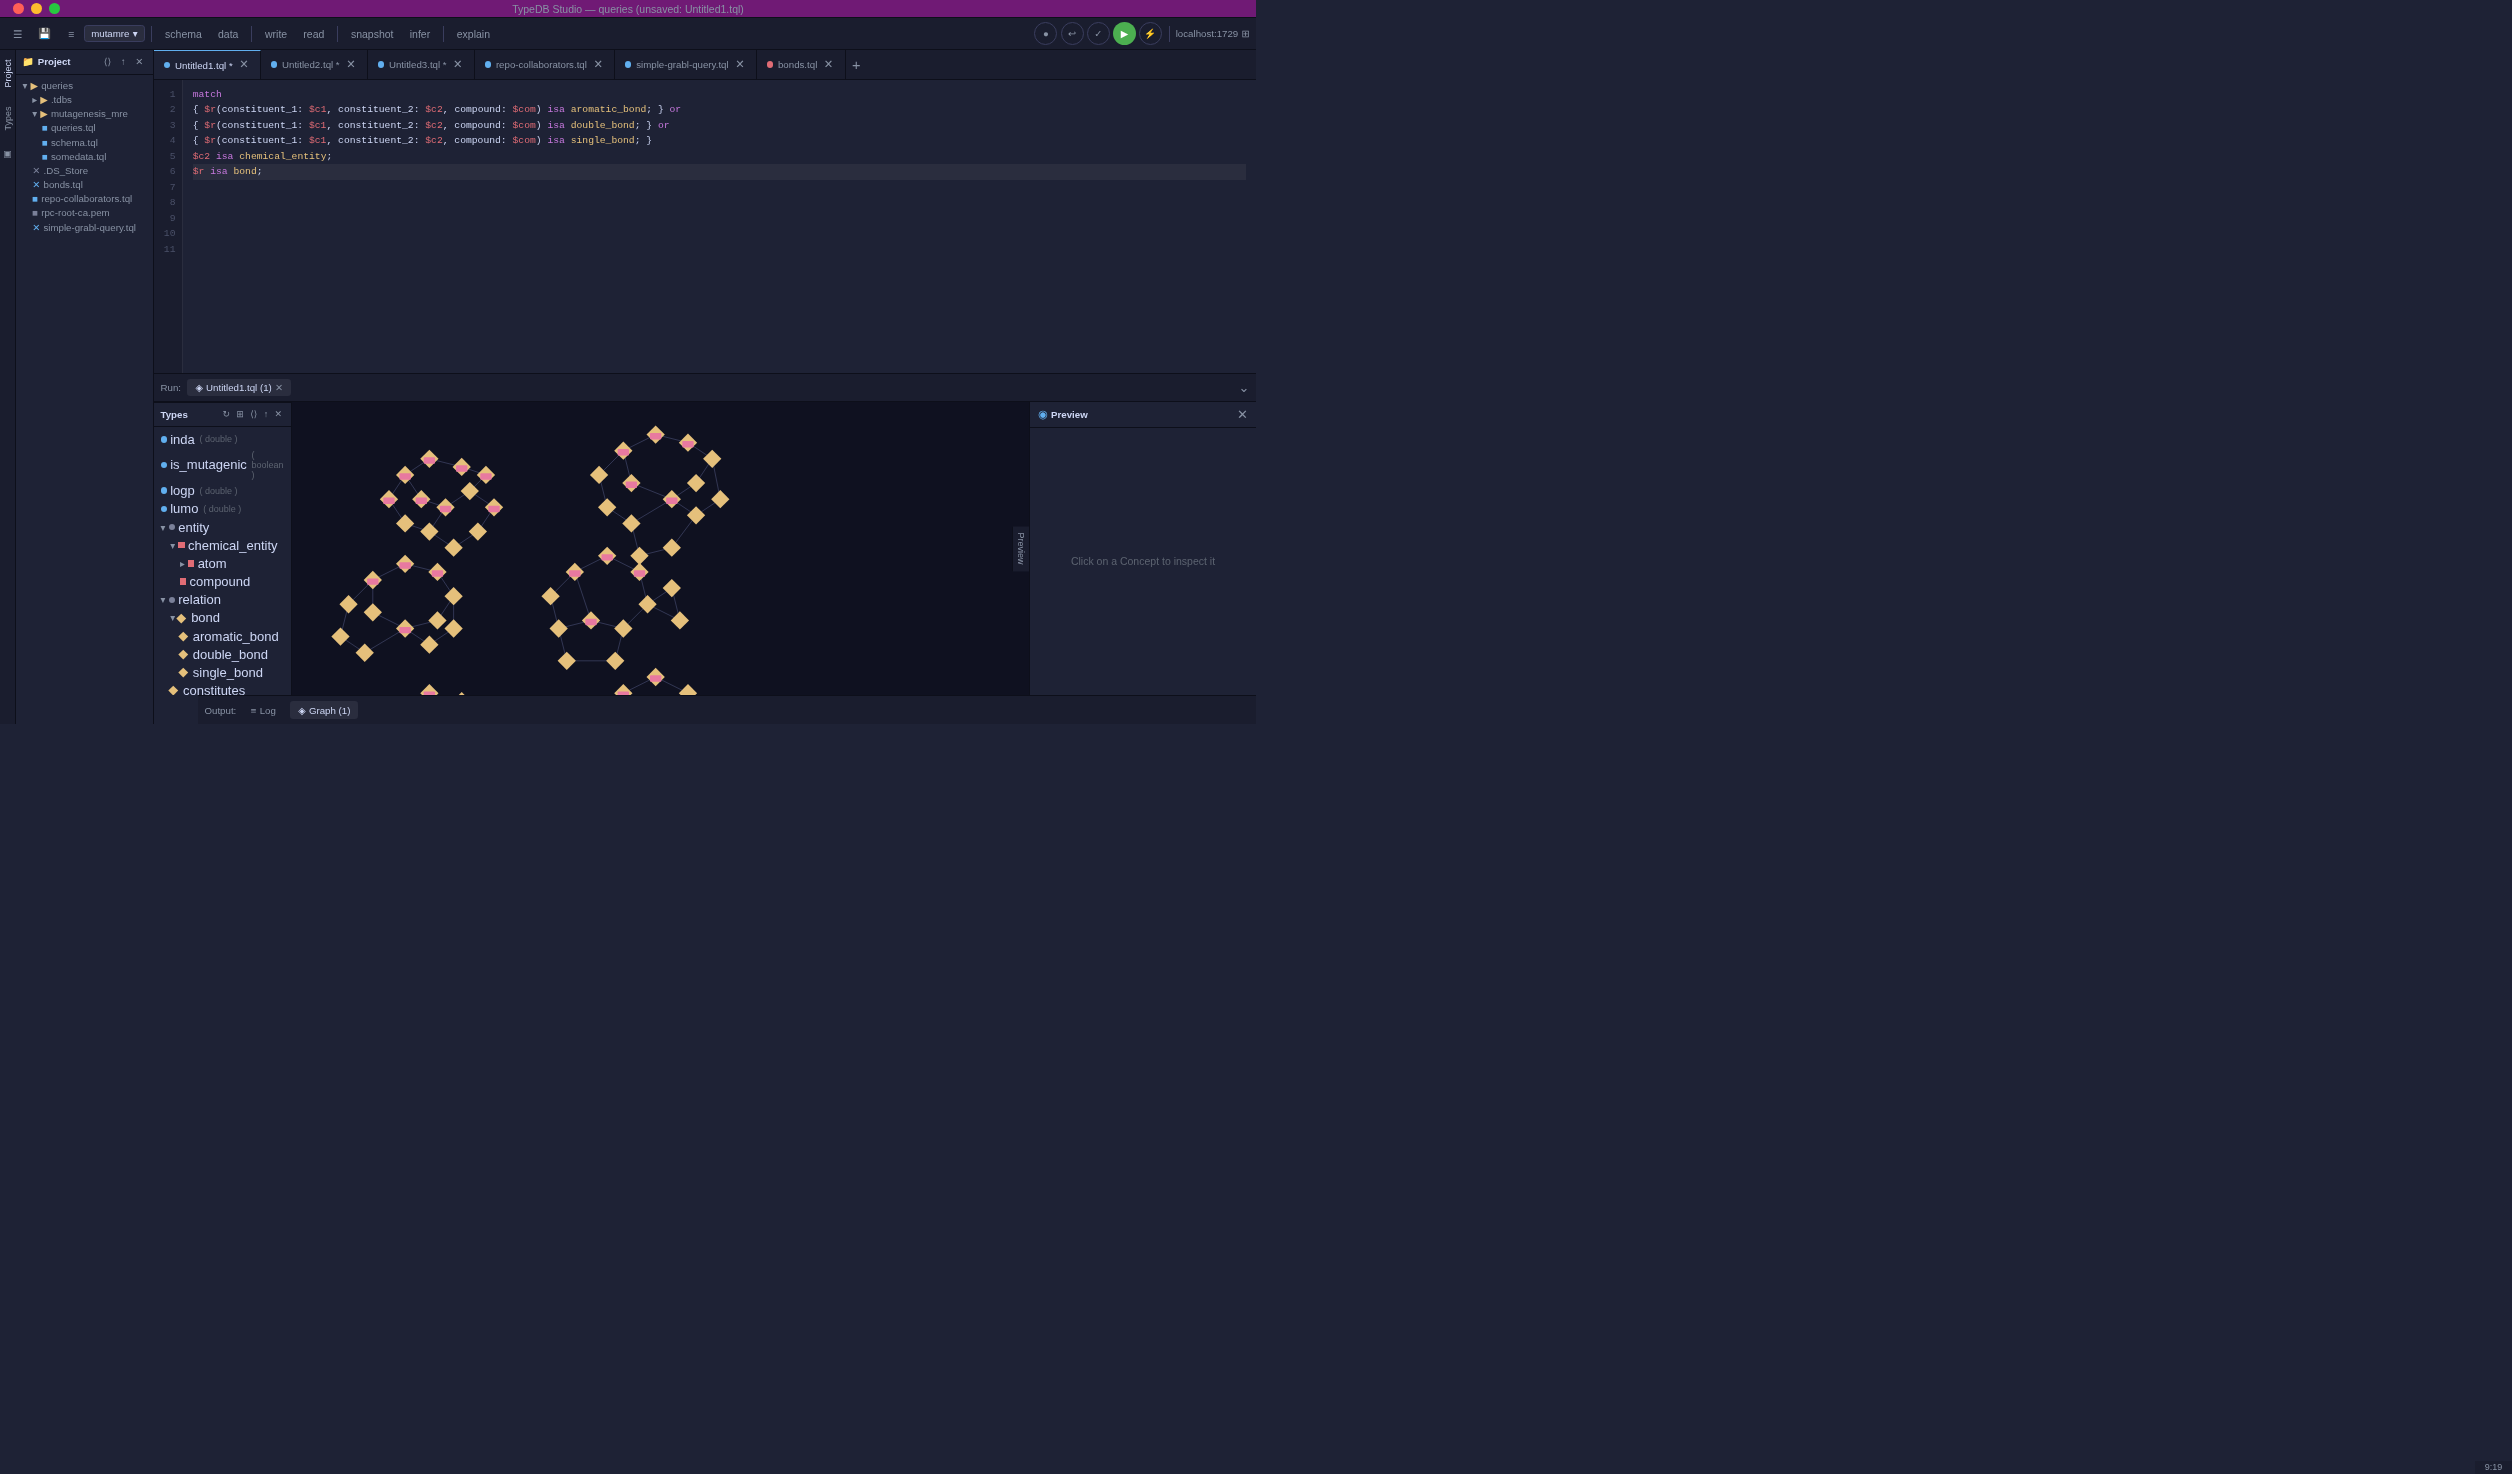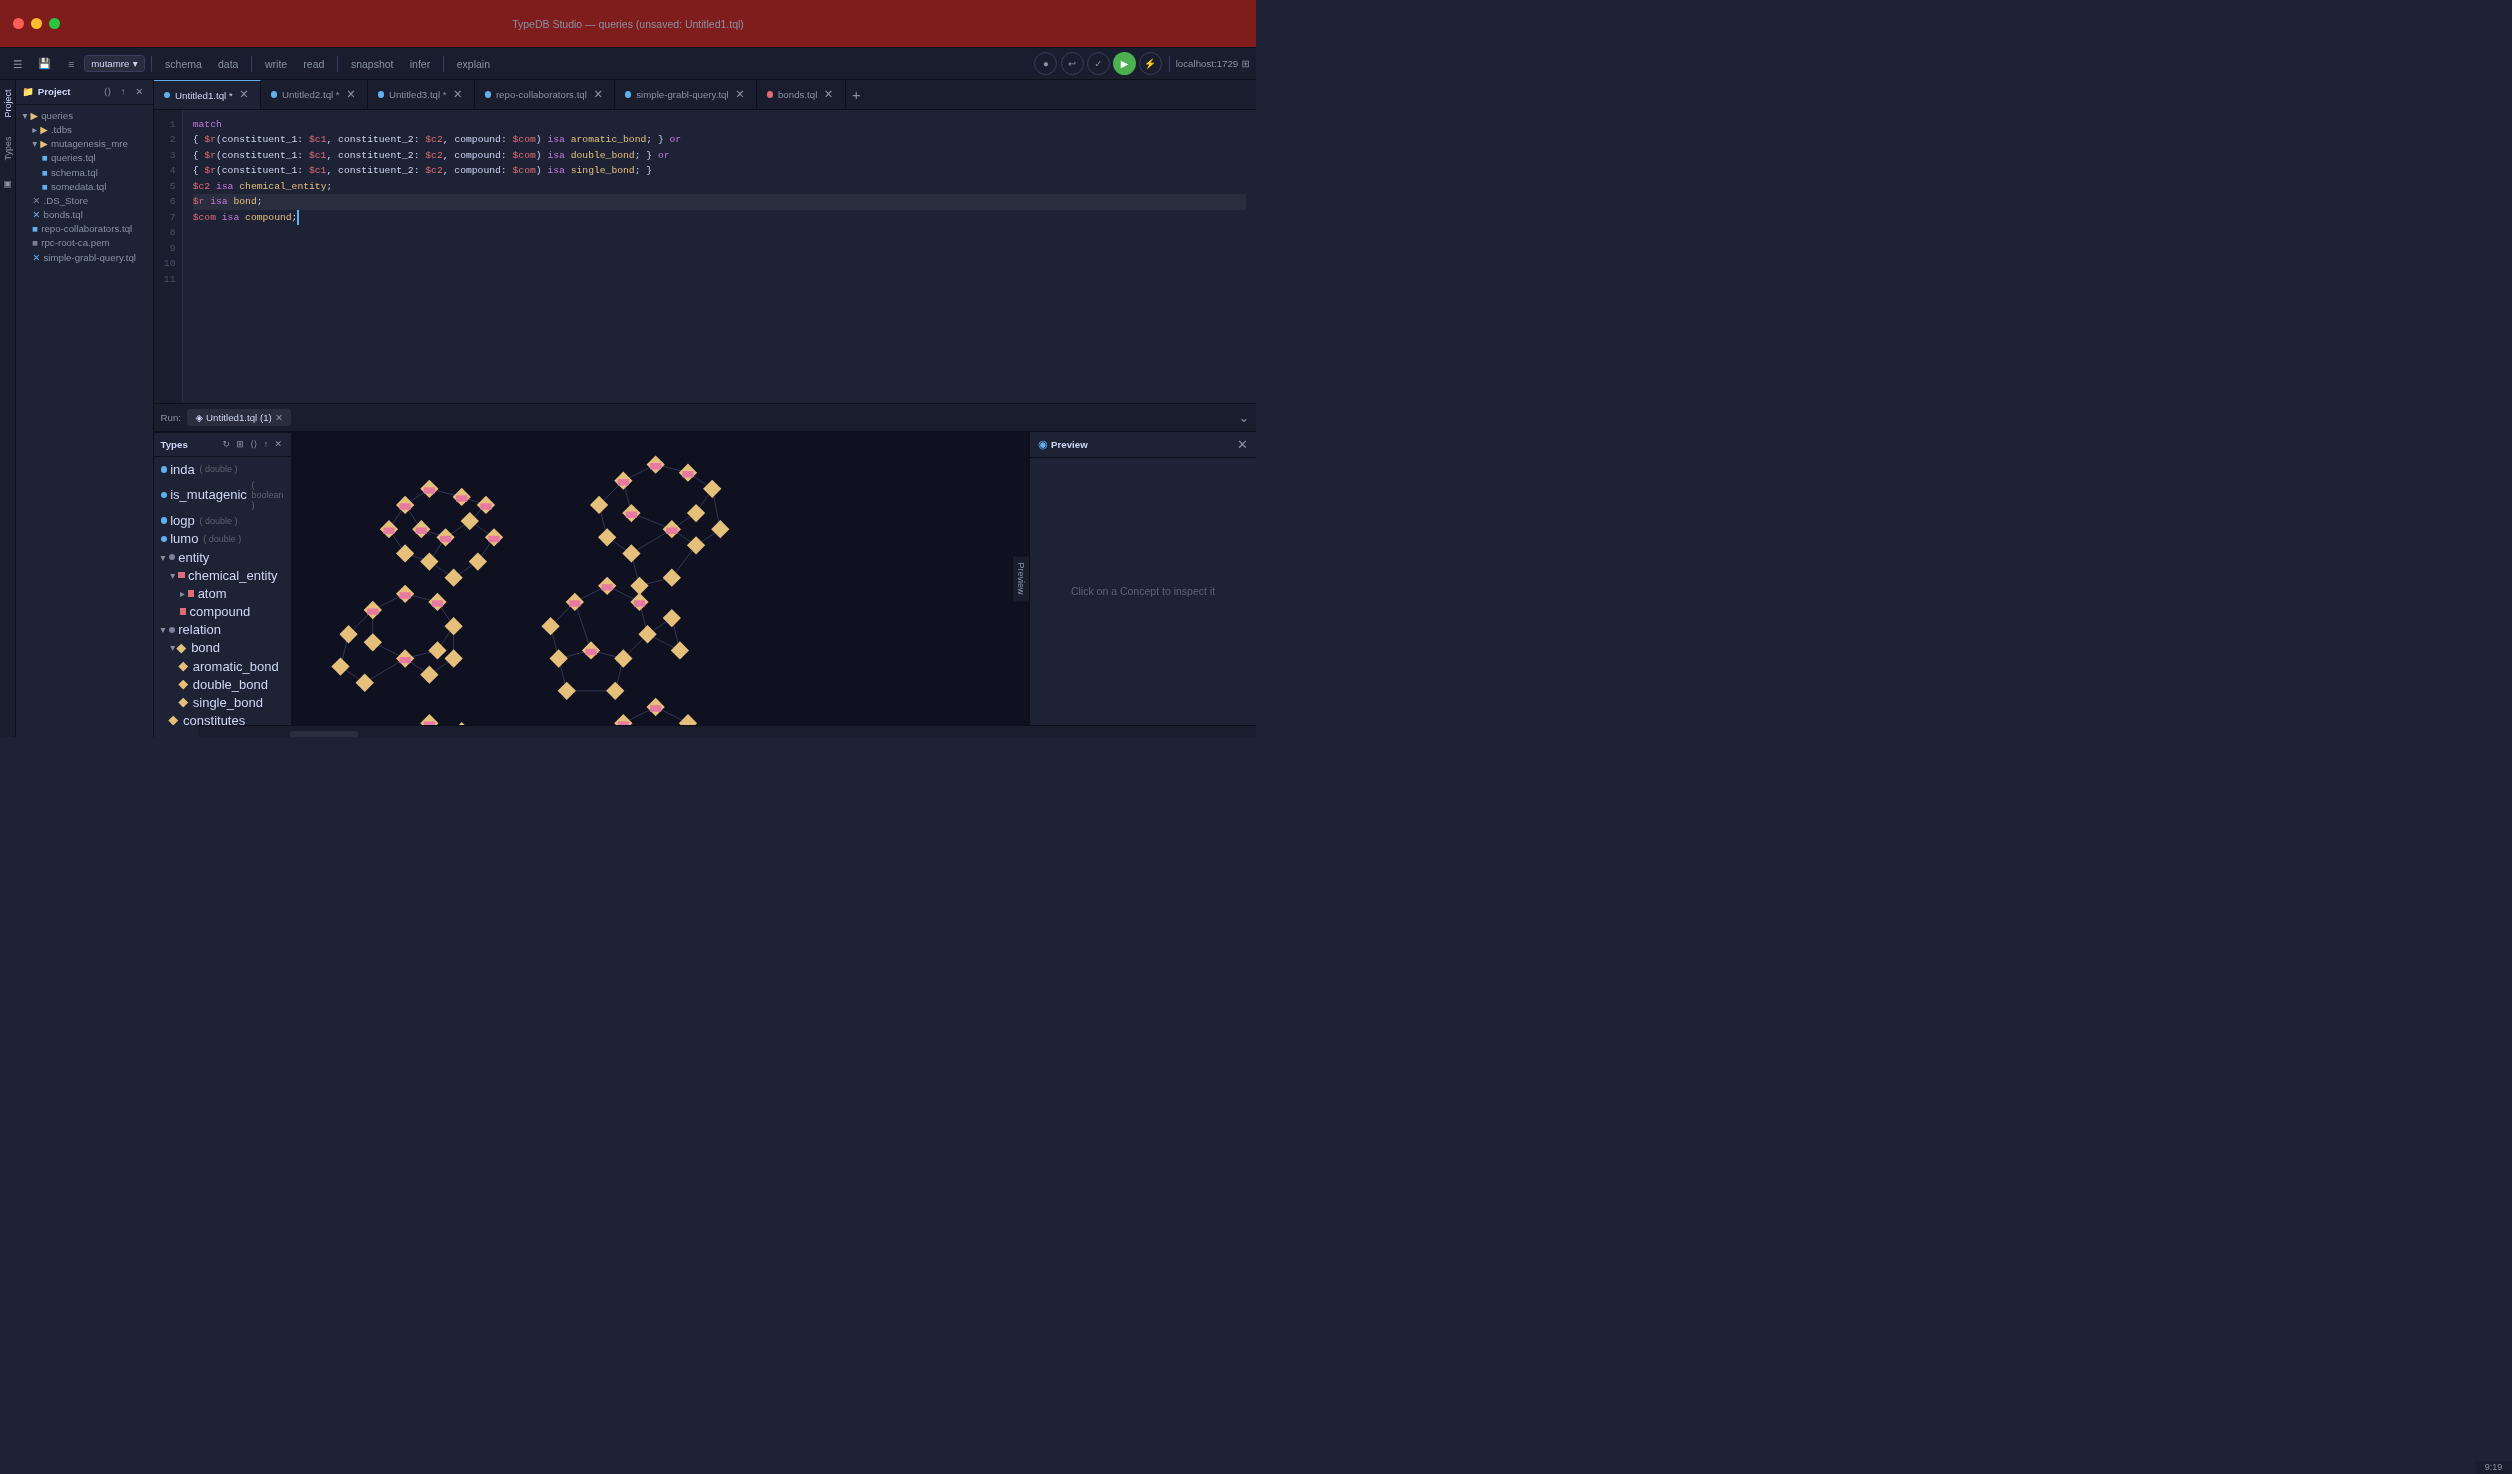--- a/index.html
+++ b/index.html
@@ -8,22 +8,22 @@
       background: #1e2235;
       color: #cdd6f4;
       font-size: 10.5px;
       width: 1256px;
       height: 737px;
       overflow: hidden;
     }
 
     
     .titlebar {
-      height: 48px;
-      background: #7f1d1d;
+      height: 18px;
+      background: #701a75;
       display: flex;
       align-items: center;
       justify-content: center;
       position: relative;
       border-bottom: 0.8px solid #0d0f1a;
     }
     .window-controls {
       position: absolute;
       left: 13px;
       display: flex;
@@ -657,21 +657,20 @@
         <div>10</div>
         <div>11</div>
       </div>
       <div class="code-content">
         <div class="code-line"><span class="kw">match</span></div>
         <div class="code-line"><span style="color:#cdd6f4;">{ </span><span class="var">$r</span><span style="color:#cdd6f4;">(</span><span style="color:#cdd6f4;">constituent_1: </span><span class="var">$c1</span><span style="color:#cdd6f4;">, constituent_2: </span><span class="var">$c2</span><span style="color:#cdd6f4;">, compound: </span><span class="var">$com</span><span style="color:#cdd6f4;">) </span><span class="kw">isa</span><span style="color:#cdd6f4;"> </span><span class="type">aromatic_bond</span><span style="color:#cdd6f4;">; } </span><span class="kw">or</span></div>
         <div class="code-line"><span style="color:#cdd6f4;">{ </span><span class="var">$r</span><span style="color:#cdd6f4;">(constituent_1: </span><span class="var">$c1</span><span style="color:#cdd6f4;">, constituent_2: </span><span class="var">$c2</span><span style="color:#cdd6f4;">, compound: </span><span class="var">$com</span><span style="color:#cdd6f4;">) </span><span class="kw">isa</span><span style="color:#cdd6f4;"> </span><span class="type">double_bond</span><span style="color:#cdd6f4;">; } </span><span class="kw">or</span></div>
         <div class="code-line"><span style="color:#cdd6f4;">{ </span><span class="var">$r</span><span style="color:#cdd6f4;">(constituent_1: </span><span class="var">$c1</span><span style="color:#cdd6f4;">, constituent_2: </span><span class="var">$c2</span><span style="color:#cdd6f4;">, compound: </span><span class="var">$com</span><span style="color:#cdd6f4;">) </span><span class="kw">isa</span><span style="color:#cdd6f4;"> </span><span class="type">single_bond</span><span style="color:#cdd6f4;">; }</span></div>
         <div class="code-line"><span class="var">$c2</span><span style="color:#cdd6f4;"> </span><span class="kw">isa</span><span style="color:#cdd6f4;"> </span><span class="type">chemical_entity</span><span style="color:#cdd6f4;">;</span></div>
         <div class="code-line" style="background:#2a2d3e;"><span class="var">$r</span><span style="color:#cdd6f4;"> </span><span class="kw">isa</span><span style="color:#cdd6f4;"> </span><span class="type">bond</span><span style="color:#cdd6f4;">;</span></div>
-        <div class="code-line"><span class="var">$com</span><span style="color:#cdd6f4;"> </span><span class="kw">isa</span><span style="color:#cdd6f4;"> </span><span class="type">compound</span><span style="color:#cdd6f4;">;</span><span style="background:#61afef;color:#1e2235;width:1.6px;display:inline-block;">&nbsp;</span></div>
         <div class="code-line">&nbsp;</div>
         <div class="code-line">&nbsp;</div>
       </div>
     </div>
 
     <div class="run-bar">
       <span class="run-label">Run:</span>
       <div class="run-tab">
         <span>◈</span>
         <span>Untitled1.tql (1)</span>

